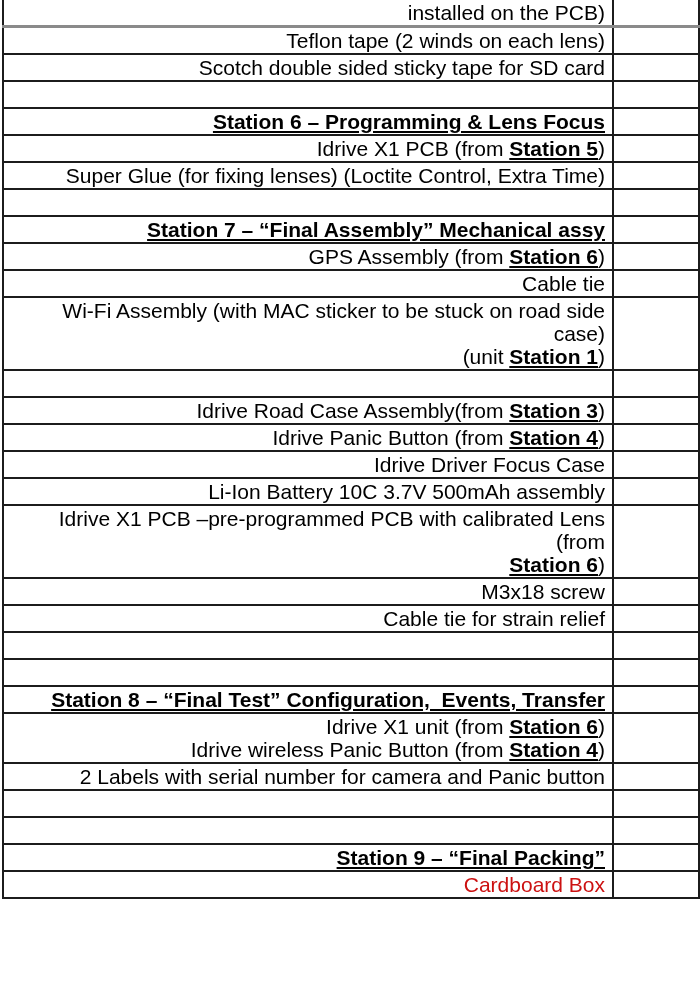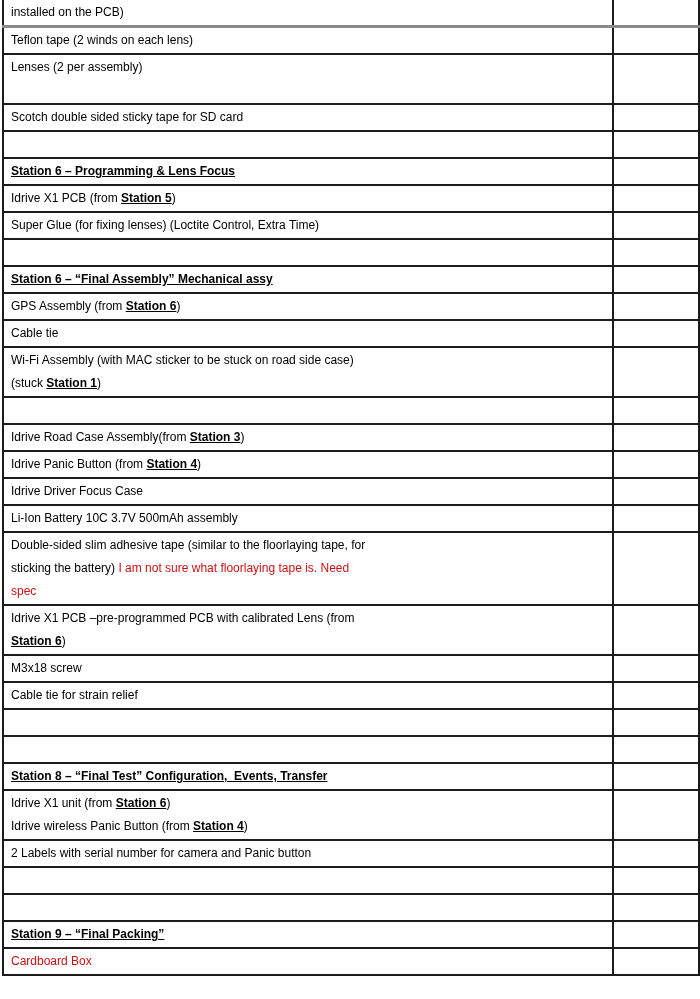--- a/index.html
+++ b/index.html
@@ -31,25 +31,26 @@
     background: #ffffff;
   }
   
   table.parts tr:first-child td {
     border-top: none;
     border-bottom: 3px solid #8a8a8a;
   }
   td.c-item { width: 610px; }
   td.c-check { width: 86px; }
   .para {
-    font-size: 12px;
+    font-size: 21px;
     line-height: 23px;
     color: #000000;
     white-space: pre-wrap;
     min-height: 23px;
+    text-align: right;
   }
   .b { font-weight: bold; text-decoration: underline; }
   .r { color: var(--red-text, #cc1111); }
 </style>
 </head>
 <body>
 
 <div class="page">
   <table class="parts">
     <colgroup>
@@ -64,27 +65,20 @@
           <td class="c-check"></td>
         </tr>
         <tr>
           <td class="c-item">
             <div class="para"><span>Teflon tape (2 winds on each lens)</span></div>
           </td>
           <td class="c-check"></td>
         </tr>
         <tr>
           <td class="c-item">
-            <div class="para"><span>Lenses (2 per assembly)</span></div>
-            <div class="para">&nbsp;</div>
-          </td>
-          <td class="c-check"></td>
-        </tr>
-        <tr>
-          <td class="c-item">
             <div class="para"><span>Scotch double sided sticky tape for SD card</span></div>
           </td>
           <td class="c-check"></td>
         </tr>
         <tr>
           <td class="c-item">
             <div class="para">&nbsp;</div>
           </td>
           <td class="c-check"></td>
         </tr>
@@ -107,40 +101,40 @@
           <td class="c-check"></td>
         </tr>
         <tr>
           <td class="c-item">
             <div class="para">&nbsp;</div>
           </td>
           <td class="c-check"></td>
         </tr>
         <tr>
           <td class="c-item">
-            <div class="para"><span class="b">Station 6 – “Final Assembly” Mechanical assy</span></div>
+            <div class="para"><span class="b">Station 7 – “Final Assembly” Mechanical assy</span></div>
           </td>
           <td class="c-check"></td>
         </tr>
         <tr>
           <td class="c-item">
             <div class="para"><span>GPS Assembly (from </span><span class="b">Station 6</span><span>)</span></div>
           </td>
           <td class="c-check"></td>
         </tr>
         <tr>
           <td class="c-item">
             <div class="para"><span>Cable tie</span></div>
           </td>
           <td class="c-check"></td>
         </tr>
         <tr>
           <td class="c-item">
             <div class="para"><span>Wi-Fi Assembly (with MAC sticker to be stuck on road side case)</span></div>
-            <div class="para"><span>(stuck </span><span class="b">Station 1</span><span>)</span></div>
+            <div class="para"><span>(unit </span><span class="b">Station 1</span><span>)</span></div>
           </td>
           <td class="c-check"></td>
         </tr>
         <tr>
           <td class="c-item">
             <div class="para">&nbsp;</div>
           </td>
           <td class="c-check"></td>
         </tr>
         <tr>
@@ -157,28 +151,20 @@
         </tr>
         <tr>
           <td class="c-item">
             <div class="para"><span>Idrive Driver Focus Case</span></div>
           </td>
           <td class="c-check"></td>
         </tr>
         <tr>
           <td class="c-item">
             <div class="para"><span>Li-Ion Battery 10C 3.7V 500mAh assembly</span></div>
-          </td>
-          <td class="c-check"></td>
-        </tr>
-        <tr>
-          <td class="c-item">
-            <div class="para"><span>Double-sided slim adhesive tape (similar to the floorlaying tape, for</span></div>
-            <div class="para"><span>sticking the battery) </span><span class="r">I am not sure what floorlaying tape is. Need</span></div>
-            <div class="para"><span class="r">spec</span></div>
           </td>
           <td class="c-check"></td>
         </tr>
         <tr>
           <td class="c-item">
             <div class="para"><span>Idrive X1 PCB –pre-programmed PCB with calibrated Lens (from</span></div>
             <div class="para"><span class="b">Station 6</span><span>)</span></div>
           </td>
           <td class="c-check"></td>
         </tr>

